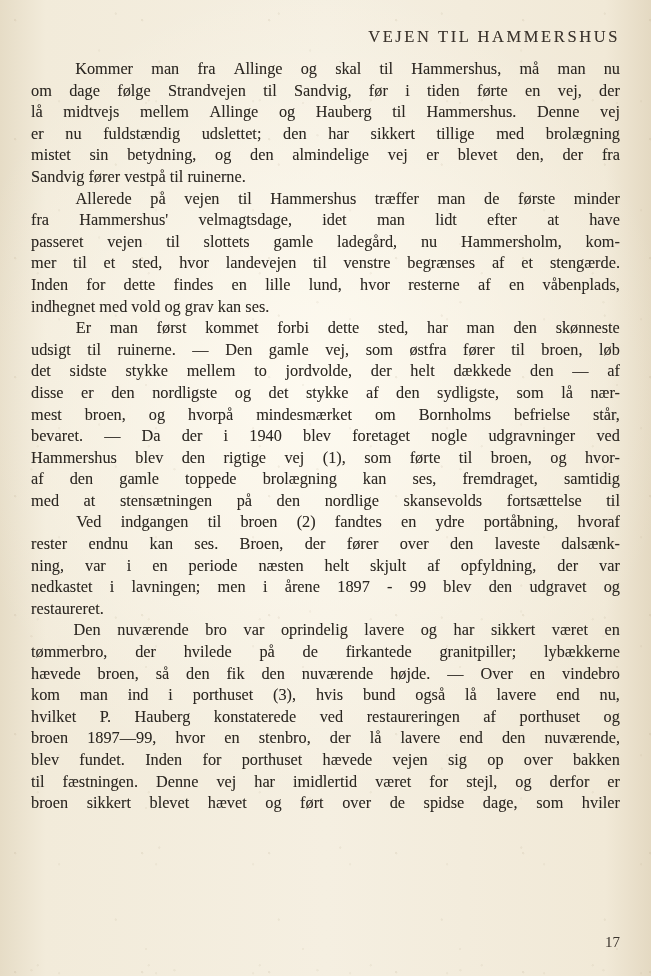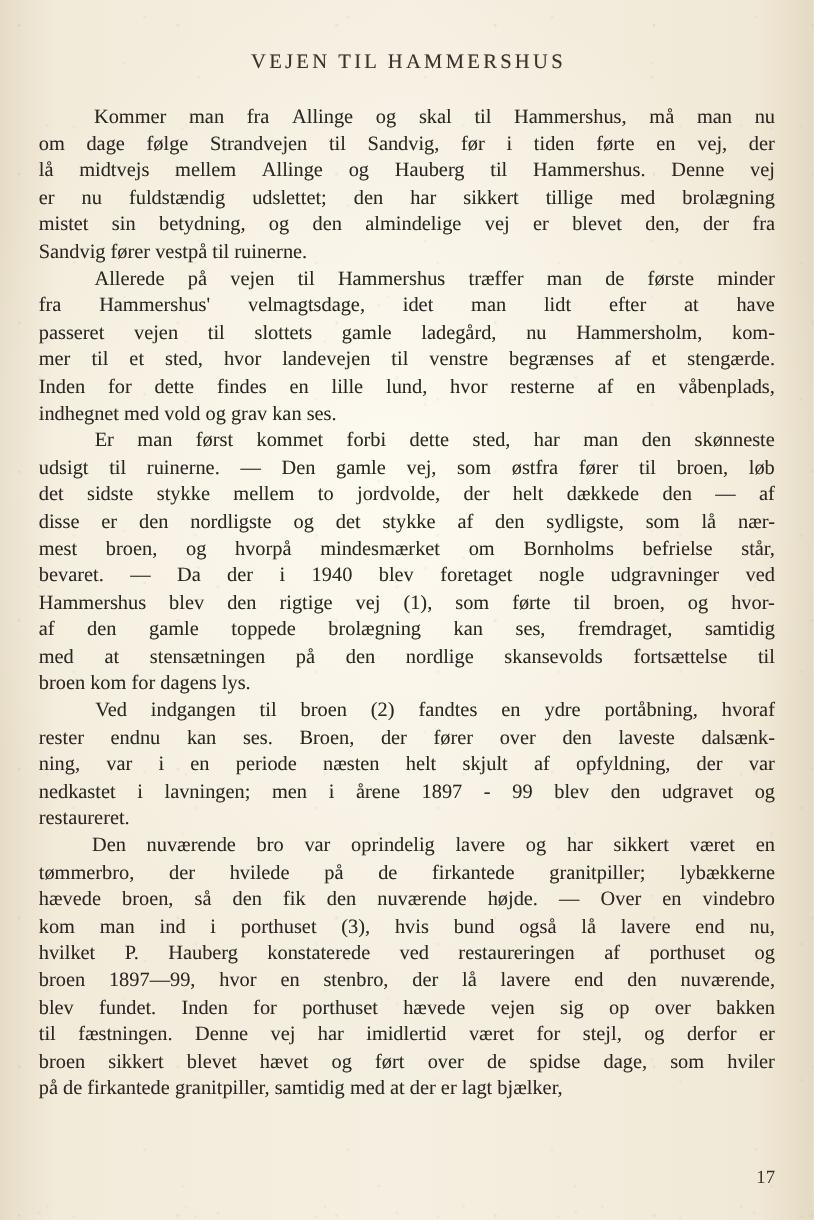--- a/index.html
+++ b/index.html
@@ -46,25 +46,25 @@
   }
 
   .content {
     position: relative;
     z-index: 2;
     padding: 22px 31px 0 31px;
   }
 
   h1.heading, h2.heading {
     font-weight: normal;
-    text-align: center;
+    text-align: right;
     font-size: 16.5px;
     letter-spacing: 2.6px;
     color: #3a332c;
-    margin: 12px;
+    margin: 0;
     text-indent: 2.6px;
     text-shadow: 0 0 0.6px rgba(60,50,40,0.35);
   }
   h1.heading { padding: 5px 0 11px 0; }
   h2.heading { padding: 27px 0 12px 0; }
 
   .para {
     font-size: 16.3px;
     line-height: 21.6px;
     color: #2b2722;
@@ -133,40 +133,38 @@
     <div class="para">
         <div class="line justify indent"><span class="w">Er</span><span class="w">man</span><span class="w">først</span><span class="w">kommet</span><span class="w">forbi</span><span class="w">dette</span><span class="w">sted,</span><span class="w">har</span><span class="w">man</span><span class="w">den</span><span class="w">skønneste</span></div>
         <div class="line justify"><span class="w">udsigt</span><span class="w">til</span><span class="w">ruinerne.</span><span class="w">—</span><span class="w">Den</span><span class="w">gamle</span><span class="w">vej,</span><span class="w">som</span><span class="w">østfra</span><span class="w">fører</span><span class="w">til</span><span class="w">broen,</span><span class="w">løb</span></div>
         <div class="line justify"><span class="w">det</span><span class="w">sidste</span><span class="w">stykke</span><span class="w">mellem</span><span class="w">to</span><span class="w">jordvolde,</span><span class="w">der</span><span class="w">helt</span><span class="w">dækkede</span><span class="w">den</span><span class="w">—</span><span class="w">af</span></div>
         <div class="line justify"><span class="w">disse</span><span class="w">er</span><span class="w">den</span><span class="w">nordligste</span><span class="w">og</span><span class="w">det</span><span class="w">stykke</span><span class="w">af</span><span class="w">den</span><span class="w">sydligste,</span><span class="w">som</span><span class="w">lå</span><span class="w">nær-</span></div>
         <div class="line justify"><span class="w">mest</span><span class="w">broen,</span><span class="w">og</span><span class="w">hvorpå</span><span class="w">mindesmærket</span><span class="w">om</span><span class="w">Bornholms</span><span class="w">befrielse</span><span class="w">står,</span></div>
         <div class="line justify"><span class="w">bevaret.</span><span class="w">—</span><span class="w">Da</span><span class="w">der</span><span class="w">i</span><span class="w">1940</span><span class="w">blev</span><span class="w">foretaget</span><span class="w">nogle</span><span class="w">udgravninger</span><span class="w">ved</span></div>
         <div class="line justify"><span class="w">Hammershus</span><span class="w">blev</span><span class="w">den</span><span class="w">rigtige</span><span class="w">vej</span><span class="w">(1),</span><span class="w">som</span><span class="w">førte</span><span class="w">til</span><span class="w">broen,</span><span class="w">og</span><span class="w">hvor-</span></div>
         <div class="line justify"><span class="w">af</span><span class="w">den</span><span class="w">gamle</span><span class="w">toppede</span><span class="w">brolægning</span><span class="w">kan</span><span class="w">ses,</span><span class="w">fremdraget,</span><span class="w">samtidig</span></div>
         <div class="line justify"><span class="w">med</span><span class="w">at</span><span class="w">stensætningen</span><span class="w">på</span><span class="w">den</span><span class="w">nordlige</span><span class="w">skansevolds</span><span class="w">fortsættelse</span><span class="w">til</span></div>
-        <div class="line last"><span class="w">broen kom for dagens lys.</span></div>
       </div>
 
 
     <div class="para">
         <div class="line justify indent"><span class="w">Ved</span><span class="w">indgangen</span><span class="w">til</span><span class="w">broen</span><span class="w">(2)</span><span class="w">fandtes</span><span class="w">en</span><span class="w">ydre</span><span class="w">portåbning,</span><span class="w">hvoraf</span></div>
         <div class="line justify"><span class="w">rester</span><span class="w">endnu</span><span class="w">kan</span><span class="w">ses.</span><span class="w">Broen,</span><span class="w">der</span><span class="w">fører</span><span class="w">over</span><span class="w">den</span><span class="w">laveste</span><span class="w">dalsænk-</span></div>
         <div class="line justify"><span class="w">ning,</span><span class="w">var</span><span class="w">i</span><span class="w">en</span><span class="w">periode</span><span class="w">næsten</span><span class="w">helt</span><span class="w">skjult</span><span class="w">af</span><span class="w">opfyldning,</span><span class="w">der</span><span class="w">var</span></div>
         <div class="line justify"><span class="w">nedkastet</span><span class="w">i</span><span class="w">lavningen;</span><span class="w">men</span><span class="w">i</span><span class="w">årene</span><span class="w">1897</span><span class="w">-</span><span class="w">99</span><span class="w">blev</span><span class="w">den</span><span class="w">udgravet</span><span class="w">og</span></div>
         <div class="line last"><span class="w">restaureret.</span></div>
       </div>
     <div class="para">
         <div class="line justify indent"><span class="w">Den</span><span class="w">nuværende</span><span class="w">bro</span><span class="w">var</span><span class="w">oprindelig</span><span class="w">lavere</span><span class="w">og</span><span class="w">har</span><span class="w">sikkert</span><span class="w">været</span><span class="w">en</span></div>
         <div class="line justify"><span class="w">tømmerbro,</span><span class="w">der</span><span class="w">hvilede</span><span class="w">på</span><span class="w">de</span><span class="w">firkantede</span><span class="w">granitpiller;</span><span class="w">lybækkerne</span></div>
         <div class="line justify"><span class="w">hævede</span><span class="w">broen,</span><span class="w">så</span><span class="w">den</span><span class="w">fik</span><span class="w">den</span><span class="w">nuværende</span><span class="w">højde.</span><span class="w">—</span><span class="w">Over</span><span class="w">en</span><span class="w">vindebro</span></div>
         <div class="line justify"><span class="w">kom</span><span class="w">man</span><span class="w">ind</span><span class="w">i</span><span class="w">porthuset</span><span class="w">(3),</span><span class="w">hvis</span><span class="w">bund</span><span class="w">også</span><span class="w">lå</span><span class="w">lavere</span><span class="w">end</span><span class="w">nu,</span></div>
         <div class="line justify"><span class="w">hvilket</span><span class="w">P.</span><span class="w">Hauberg</span><span class="w">konstaterede</span><span class="w">ved</span><span class="w">restaureringen</span><span class="w">af</span><span class="w">porthuset</span><span class="w">og</span></div>
         <div class="line justify"><span class="w">broen</span><span class="w">1897—99,</span><span class="w">hvor</span><span class="w">en</span><span class="w">stenbro,</span><span class="w">der</span><span class="w">lå</span><span class="w">lavere</span><span class="w">end</span><span class="w">den</span><span class="w">nuværende,</span></div>
         <div class="line justify"><span class="w">blev</span><span class="w">fundet.</span><span class="w">Inden</span><span class="w">for</span><span class="w">porthuset</span><span class="w">hævede</span><span class="w">vejen</span><span class="w">sig</span><span class="w">op</span><span class="w">over</span><span class="w">bakken</span></div>
         <div class="line justify"><span class="w">til</span><span class="w">fæstningen.</span><span class="w">Denne</span><span class="w">vej</span><span class="w">har</span><span class="w">imidlertid</span><span class="w">været</span><span class="w">for</span><span class="w">stejl,</span><span class="w">og</span><span class="w">derfor</span><span class="w">er</span></div>
         <div class="line justify"><span class="w">broen</span><span class="w">sikkert</span><span class="w">blevet</span><span class="w">hævet</span><span class="w">og</span><span class="w">ført</span><span class="w">over</span><span class="w">de</span><span class="w">spidse</span><span class="w">dage,</span><span class="w">som</span><span class="w">hviler</span></div>
-        <div class="line last"><span class="w">på de firkantede granitpiller, samtidig med at der er lagt bjælker,</span></div>
       </div>
 
   </div>
 
   <div class="folio">17</div>
 </div>
 
 </body></html>

